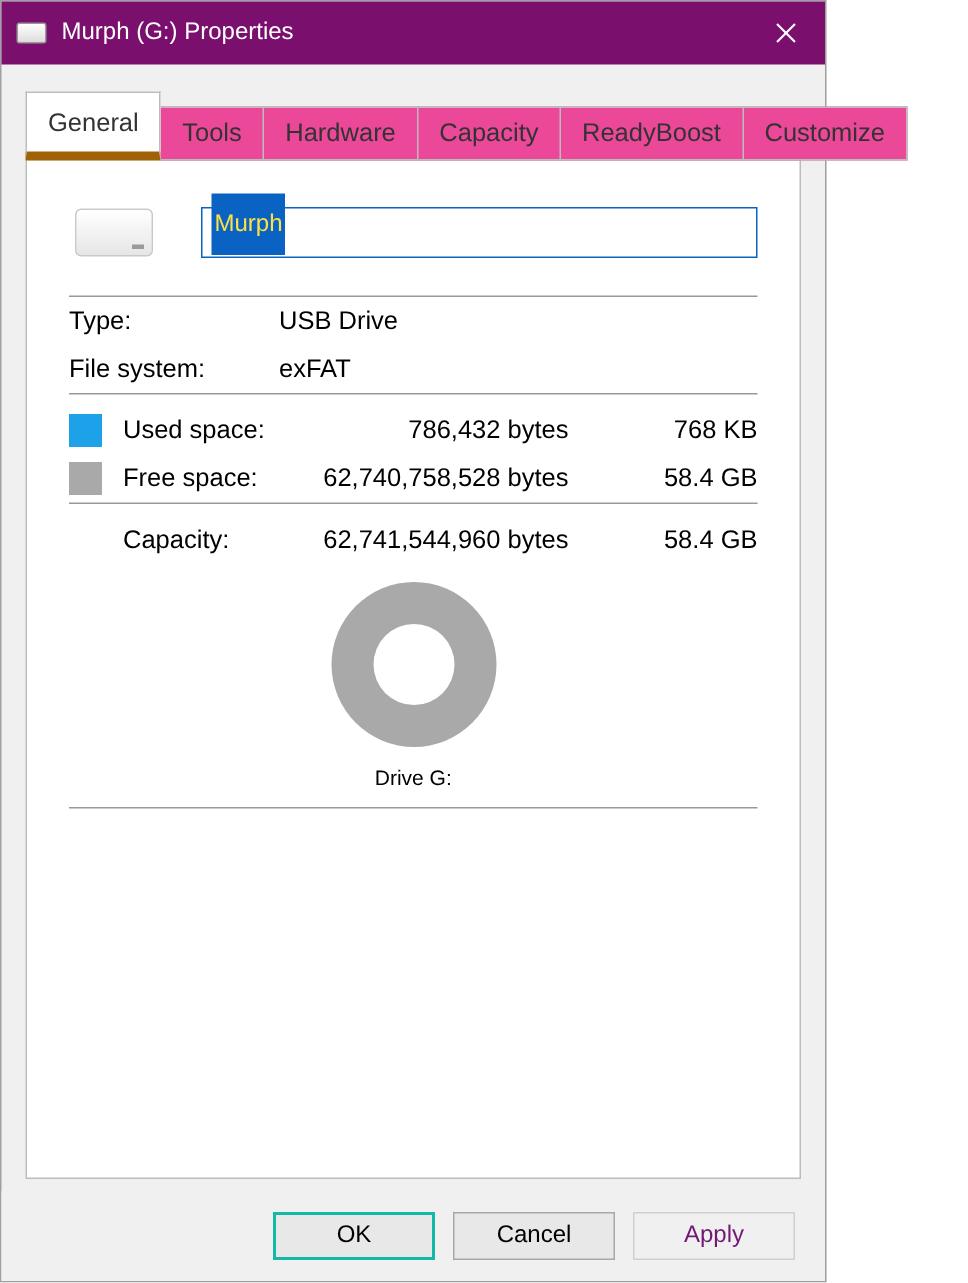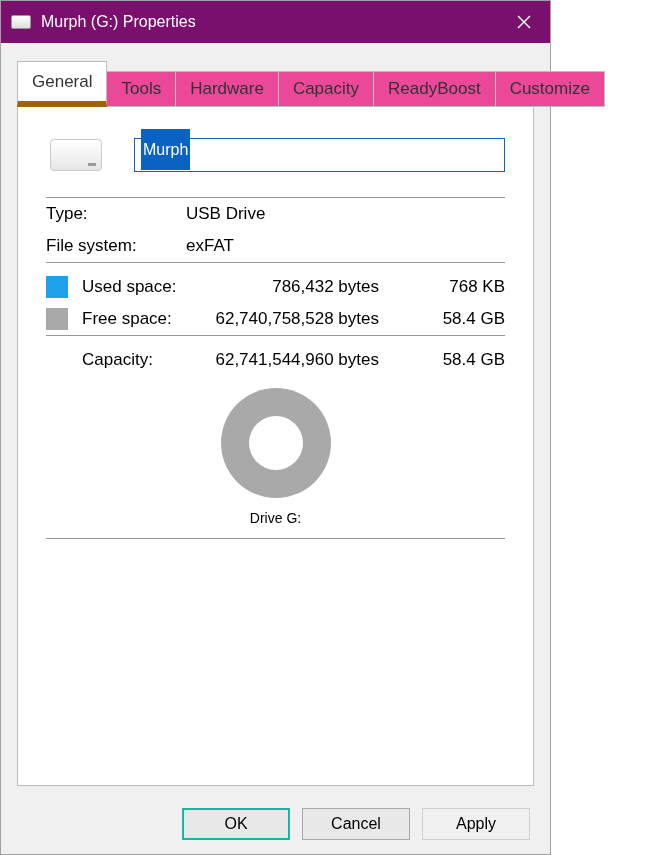--- a/index.html
+++ b/index.html
@@ -117,21 +117,21 @@
   .name-input {
     flex: 1;
     height: 34px;
     border: 1px solid #0a63c2;
     padding: 2px 6px;
     font-size: 16px;
     outline: none;
   }
   .name-input .sel {
     background: #0a63c2;
-    color: #ffffff;
+    color: #fde047;
     padding: 12px 2px;
   }
   .hr { border: none; border-top: 1px solid #999; margin: 0; }
 
   .kvrow {
     display: flex;
     font-size: 17px;
     padding: 6px 0;
   }
   .kvrow .label { width: 140px; }
@@ -199,21 +199,21 @@
     font-size: 16px;
     background: #e8e8e8;
     border: 1px solid #a8a8a8;
     cursor: pointer;
   }
   .btn.primary {
     border: 2px solid #14b8a6;
     background: #e8e8e8;
   }
   .btn.disabled {
-    color: #000000;
+    color: #701a75;
     border-color: #cfcfcf;
     background: #f0f0f0;
     cursor: default;
   }
 </style>
 </head>
 <body>
 
 <div class="window">
 

